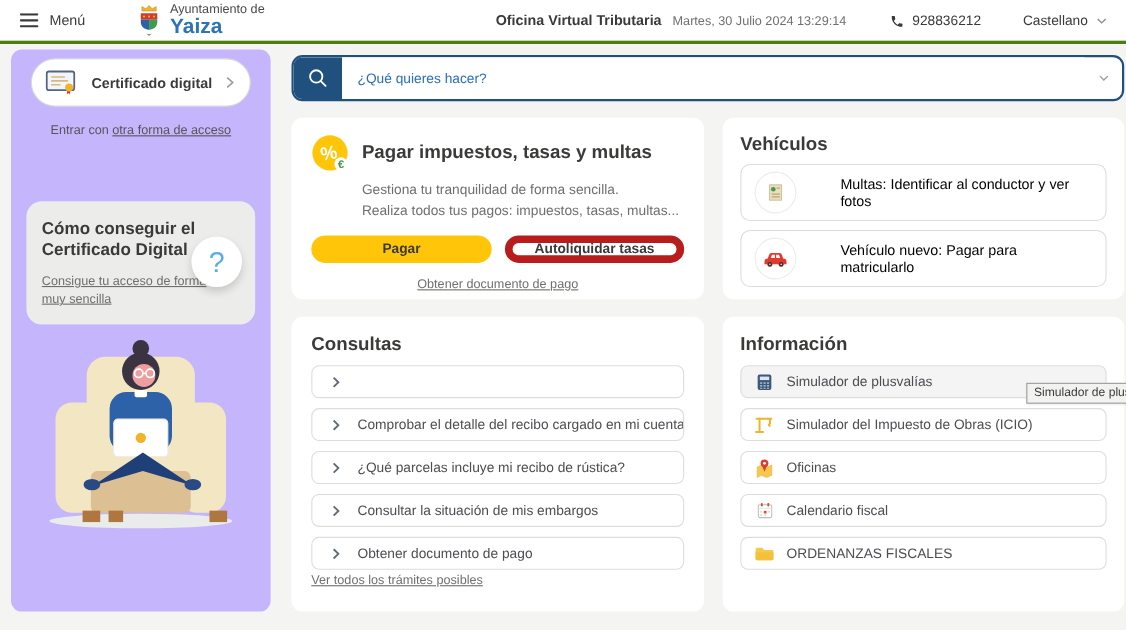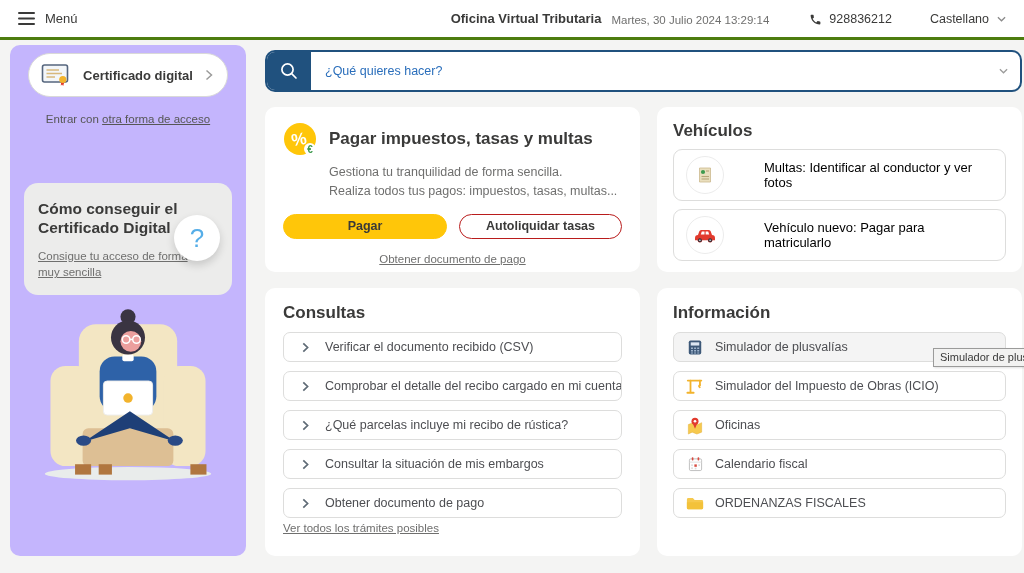--- a/index.html
+++ b/index.html
@@ -61,21 +61,21 @@
 
   .card-title { font-size:17px; font-weight:bold; color:#3a3a39; }
 
   
   .pay-head { display:flex; align-items:center; gap:12px; }
   .pay-desc { margin:7px 0 0 46px; font-size:12.5px; color:#6f6f6e; line-height:1.5; }
   .pay-buttons { display:flex; gap:12px; margin-top:13px; }
   .btn { height:25px; border-radius:13px; font-size:12.5px; font-weight:bold; color:#3a3a39;
          display:flex; align-items:center; justify-content:center; cursor:pointer; }
   .btn.primary { width:164px; background:#ffc609; border:1px solid #ffc609; }
-  .btn.secondary { width:163px; background:#fff; border:1px solid #b91c1c; }
+  .btn.secondary { width:163px; background:#fff; border:7px solid #b91c1c; }
   .pay-doc-link { display:block; text-align:center; margin-top:14px; font-size:11.5px; color:#6f6f6e;
                   text-decoration:underline; cursor:pointer; }
 
   
   .veh-item { border:1px solid #dddddc; border-radius:9px; height:52px; display:flex; align-items:center;
               gap:13px; padding:0 12px; margin-top:8px; cursor:pointer; background:#fff; }
   .veh-item:first-of-type { margin-top:12px; }
   .icon-circle { width:38px; height:38px; border-radius:50%; border:1px solid #ececec; flex:none;
                  display:flex; align-items:center; justify-content:center; }
   .veh-label { font-size:13px; color:#000000;margin-left:27px; }
@@ -101,20 +101,37 @@
   <div class="header">
     <div class="menu-btn">
       <svg width="17" height="13" viewBox="0 0 17 13">
         <g fill="#3a3a39">
             <rect y="0" width="17" height="2" rx="1"></rect>
             <rect y="5.5" width="17" height="2" rx="1"></rect>
             <rect y="11" width="17" height="2" rx="1"></rect>
           </g>
       </svg>
       <span>Menú</span>
+    </div>
+    <div class="logo">
+      <svg width="23" height="30" viewBox="0 0 23 30">
+        <path d="M5,6 L5,2 L8.5,4 L11.5,1 L14.5,4 L18,2 L18,6 Z" fill="#f0b429" stroke="#c8861f" stroke-width="0.5"></path>
+        <path d="M3,7 h17 v12 c0,5.5 -4.2,9 -8.5,9 c-4.3,0 -8.5,-3.5 -8.5,-9 z" fill="#fff"></path>
+        <path d="M4,8 h15 v6 h-15 z" fill="#d23b2f"></path>
+        <path d="M4,14 h7.5 v9 h-1 c-3.6,-0.6 -6.5,-3 -6.5,-7 z" fill="#2e62a8"></path>
+        <path d="M11.5,14 h7.5 v2 c0,4 -2.9,6.4 -6.5,7 h-1 z" fill="#3f9b4f"></path>
+        <circle cx="7" cy="11" r="1" fill="#f0b429"></circle>
+          <circle cx="11.5" cy="11" r="1" fill="#f0b429"></circle>
+          <circle cx="16" cy="11" r="1" fill="#f0b429"></circle>
+        <path d="M9,26.5 c1.6,1 3.4,1 5,0 l-2.5,2 z" fill="#7a4a21"></path>
+      </svg>
+      <div class="logo-text">
+        <span class="pre">Ayuntamiento de</span>
+        <span class="name">Yaiza</span>
+      </div>
     </div>
     <div class="header-right">
       <span class="office-title">Oficina Virtual Tributaria</span>
       <span class="datetime">Martes, 30 Julio 2024 13:29:14</span>
       <span class="phone">
         <svg width="13" height="13" viewBox="0 0 24 24">
           <path fill="#3a3a39" d="M6.62 10.79c1.44 2.83 3.76 5.14 6.59 6.59l2.2-2.21c.27-.27.67-.36 1.02-.24 1.12.37 2.33.57 3.57.57.55 0 1 .45 1 1V20c0 .55-.45 1-1 1-9.39 0-17-7.61-17-17 0-.55.45-1 1-1h3.5c.55 0 1 .45 1 1 0 1.25.2 2.45.57 3.57.11.35.03.74-.25 1.02l-2.2 2.2z"></path>
         </svg>
         <span>928836212</span>
       </span>
@@ -252,21 +269,20 @@
 
       <div class="card cons">
         <div class="card-title">Consultas</div>
 
         <div class="list-item">
           <span class="ico">
             <svg width="7" height="11" viewBox="0 0 7 11">
                 <path d="M1.3 1.3 L5.6 5.5 L1.3 9.7" stroke="#5f6b76" stroke-width="1.7" fill="none"></path>
               </svg>
           </span>
-          <span>Verificar el documento recibido (CSV)</span>
         </div>
         <div class="list-item">
           <span class="ico">
             <svg width="7" height="11" viewBox="0 0 7 11">
                 <path d="M1.3 1.3 L5.6 5.5 L1.3 9.7" stroke="#5f6b76" stroke-width="1.7" fill="none"></path>
               </svg>
           </span>
           <span>Comprobar el detalle del recibo cargado en mi cuenta</span>
         </div>
         <div class="list-item">

